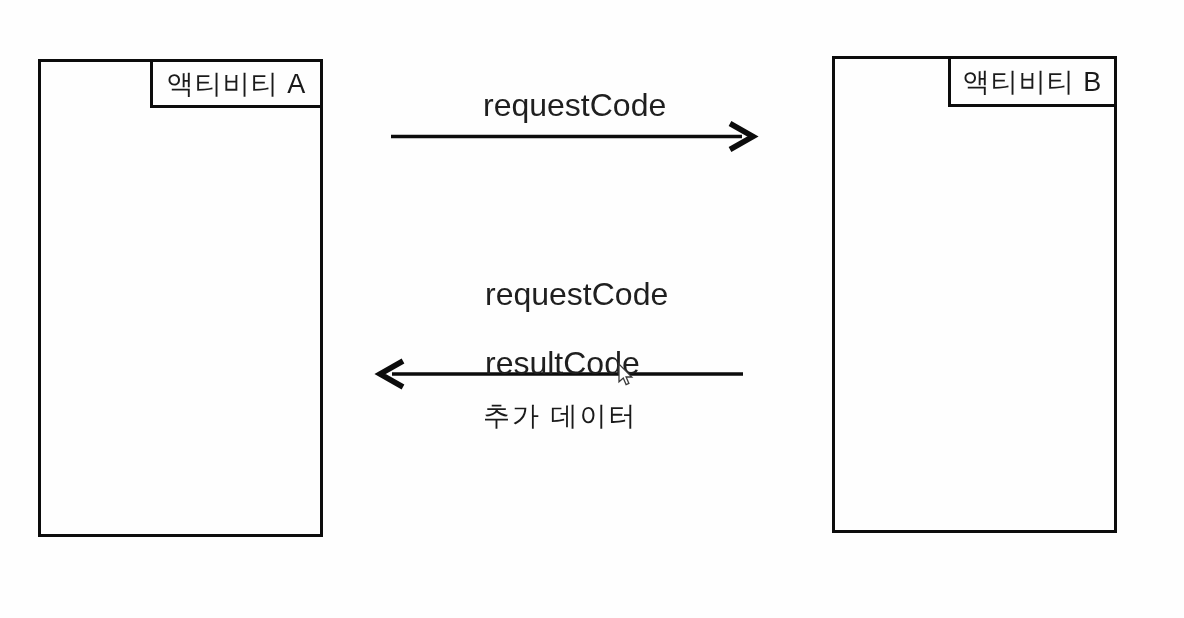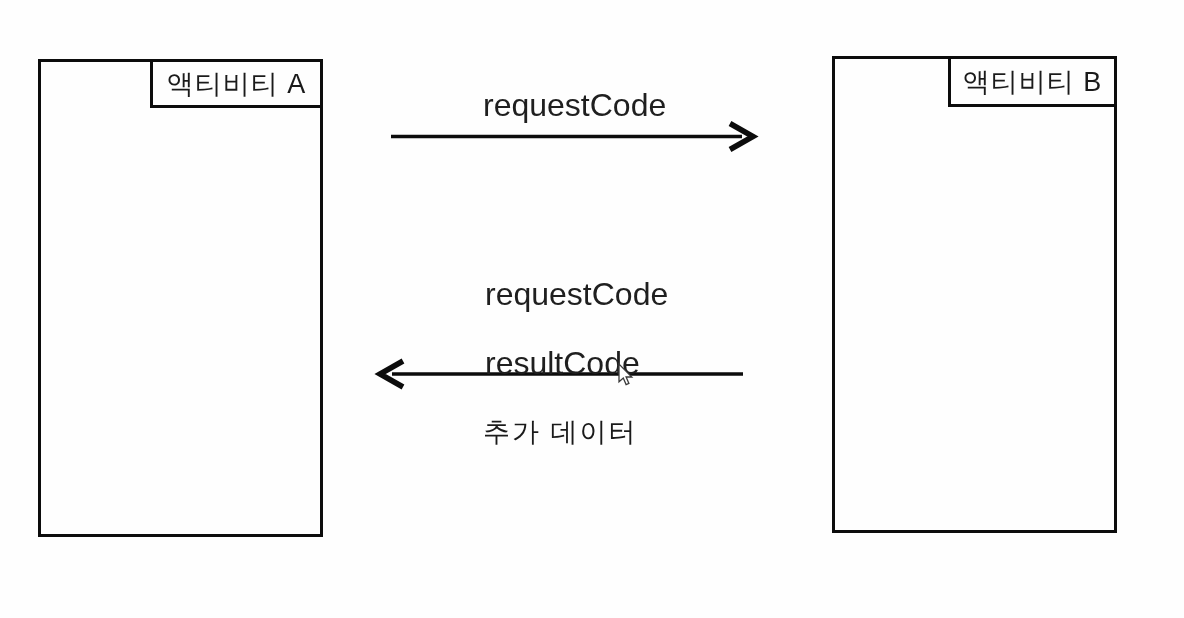--- a/index.html
+++ b/index.html
@@ -45,21 +45,20 @@
     line-height: 34px;
     white-space: nowrap;
   }
   .korean-label {
     position: absolute;
     font-size: 27px;
     color: #1a1a1a;
     line-height: 34px;
     letter-spacing: 2px;
     white-space: nowrap;
-    margin-top: 16px;
   }
   .arrows-layer {
     position: absolute;
     left: 0;
     top: 0;
     pointer-events: none;
   }
   .cursor-layer {
     position: absolute;
     left: 612px;

